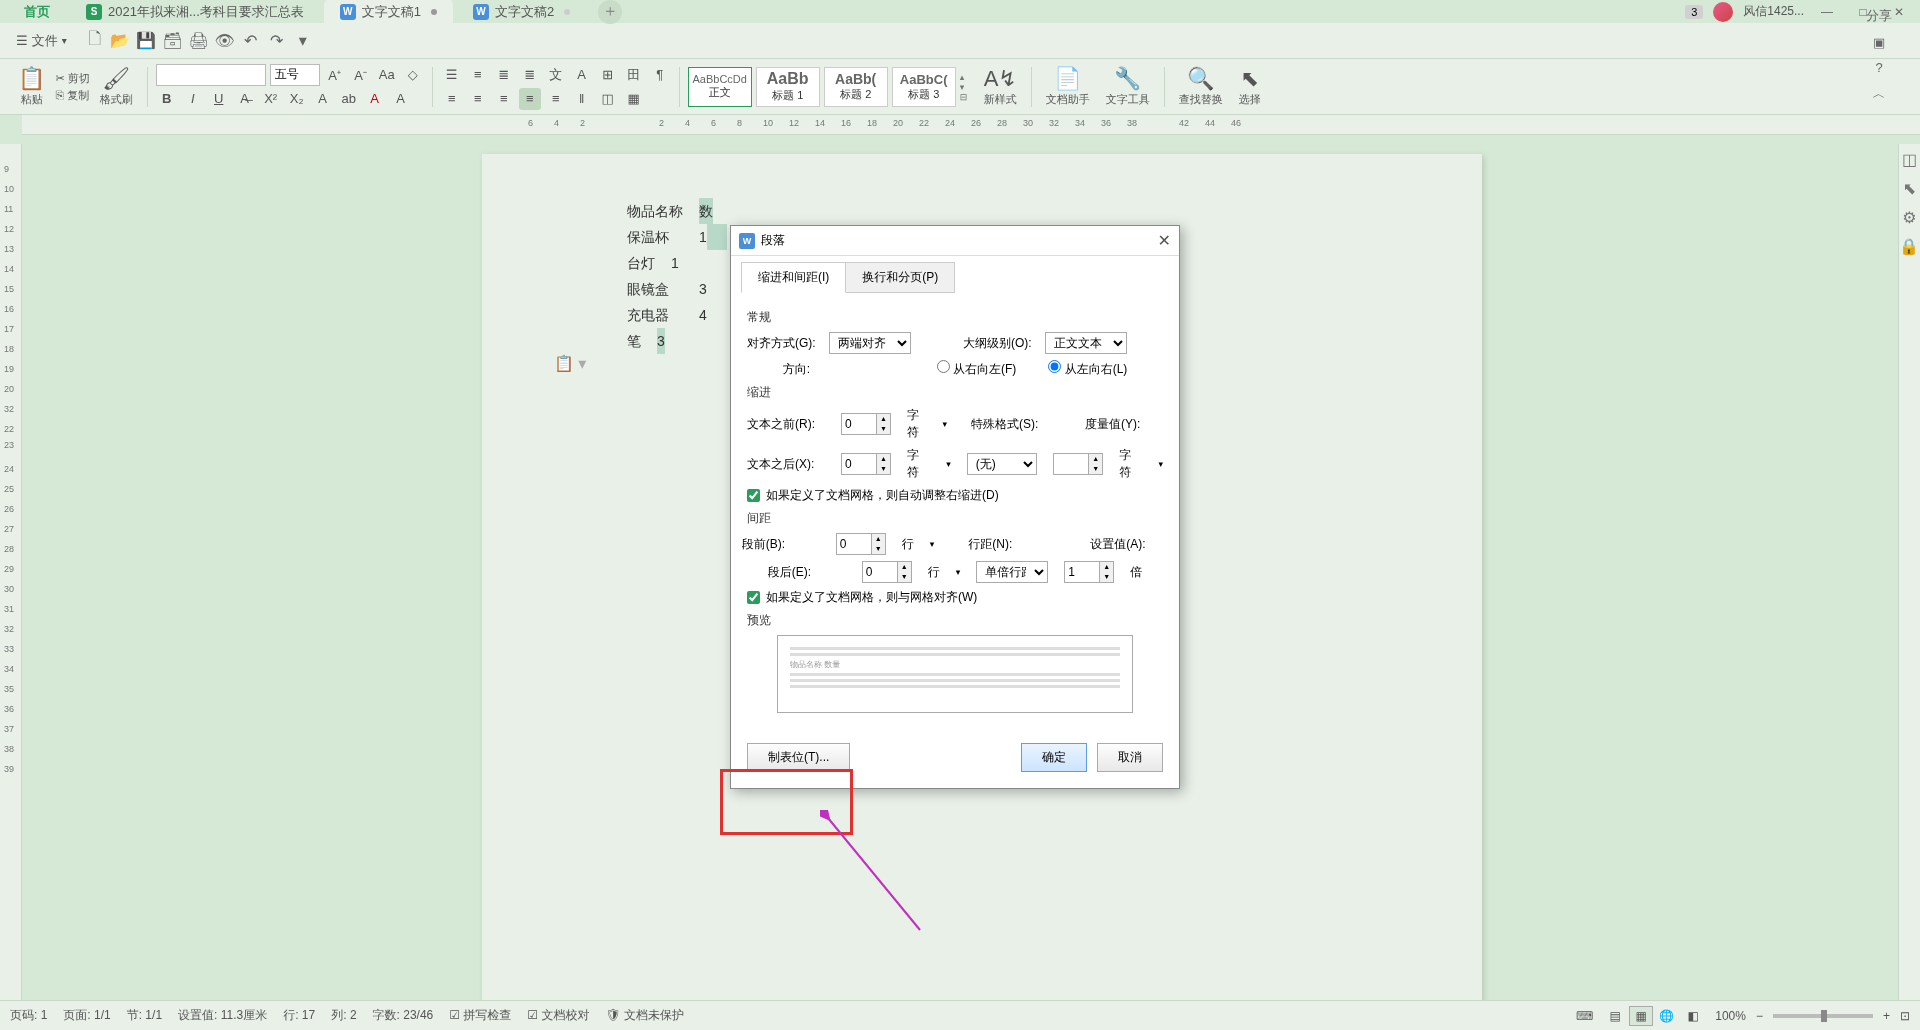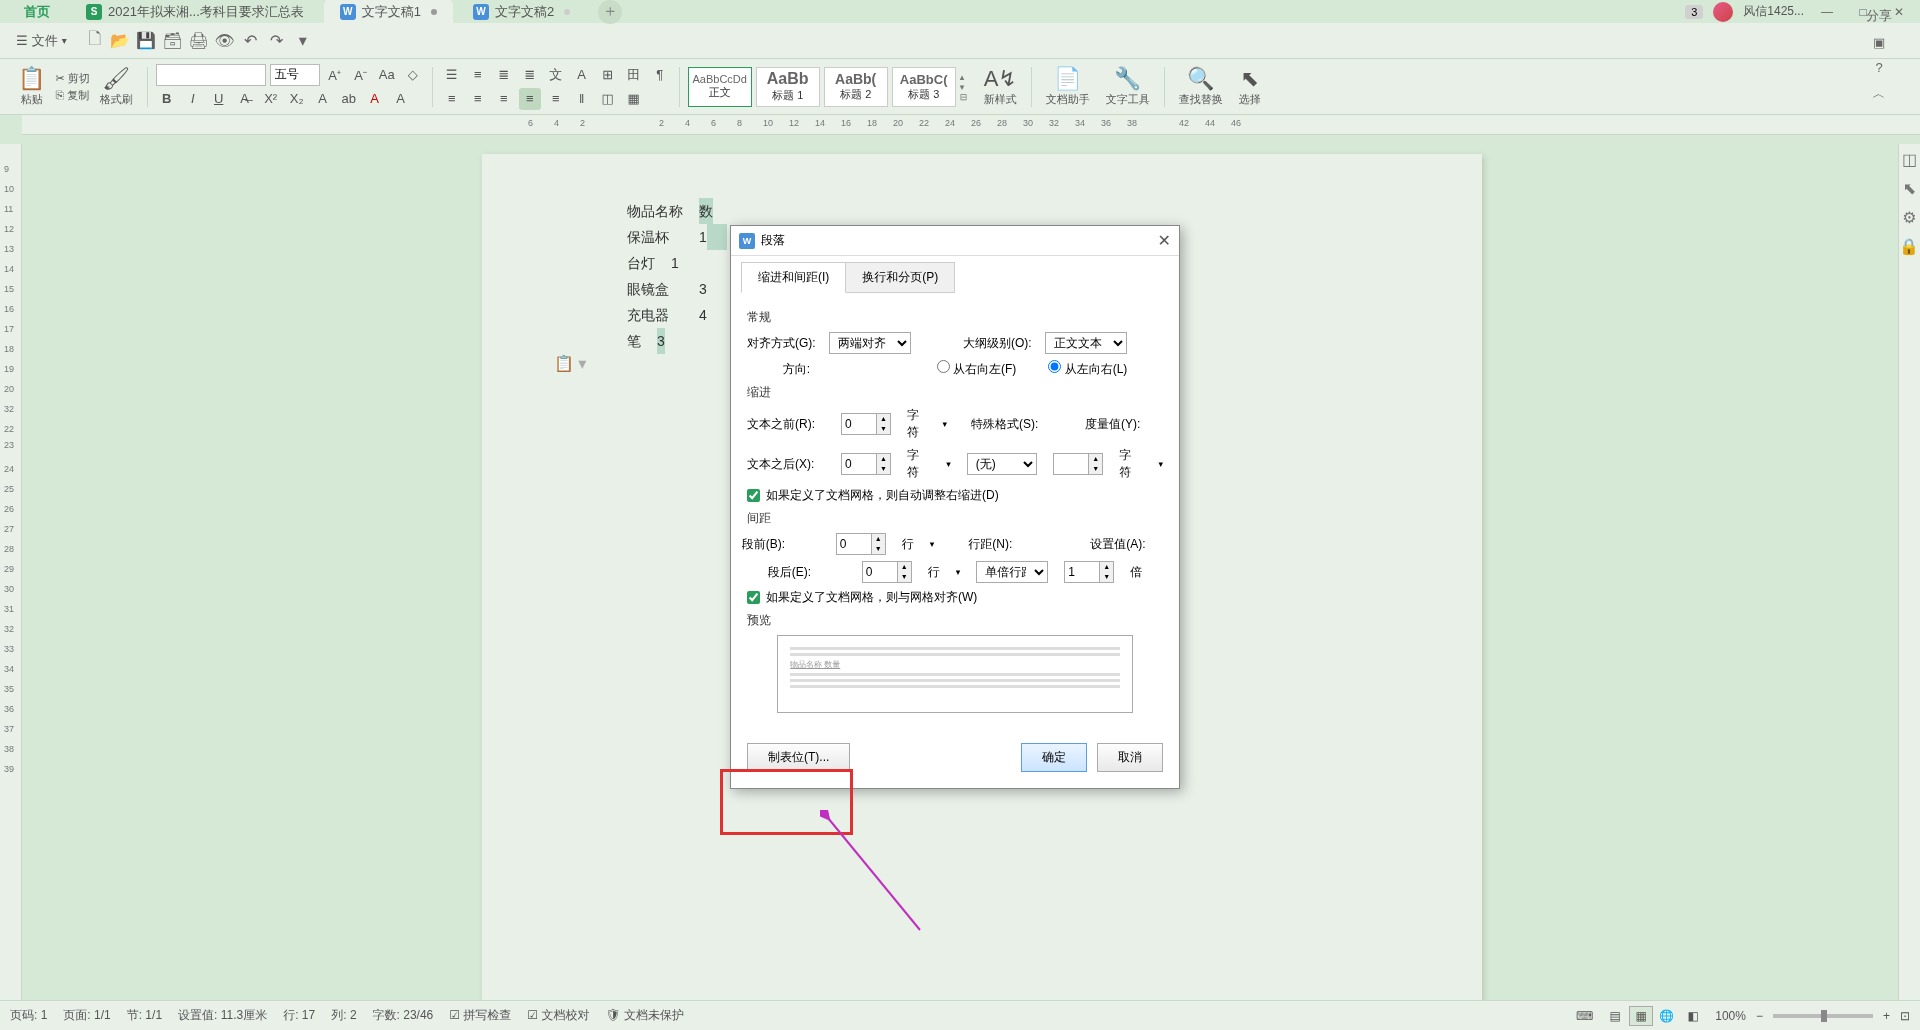--- a/index.html
+++ b/index.html
@@ -81,21 +81,21 @@
 .combo.w80 { width: 82px; }
 .combo.w70 { width: 72px; }
 .spinner { display: flex; }
 .spinner input { width: 36px; height: 22px; border: 1px solid #aaa; padding: 1px 3px; font-size: 12px; }
 .spinner .arrows { width: 14px; display: flex; flex-direction: column; border: 1px solid #aaa; border-left: none; }
 .spinner .arrows span { flex: 1; font-size: 7px; text-align: center; line-height: 9px; background: #f0f0f0; cursor: pointer; }
 .chk-row { display: flex; align-items: center; gap: 6px; margin: 6px 0; }
 .chk-row input { accent-color: #2a9d5c; }
 .preview-box { border: 1px solid #aaa; height: 78px; margin: 4px 30px 10px; background: #fff; padding: 8px 12px; }
 .preview-box .pline { height: 3px; background: #ddd; margin: 3px 0; }
-.preview-box .ptext { font-size: 8px; color: #999; margin: 2px 0; text-decoration: underline; }
+.preview-box .ptext { font-size: 8px; color: #999; margin: 2px 0; }
 .dialog-footer { display: flex; padding: 10px 16px 16px; gap: 10px; background: #fff; }
 .dlg-btn { padding: 5px 20px; border: 1px solid #aaa; background: linear-gradient(#fdfdfd,#e8e8e8); font-size: 12px; cursor: pointer; }
 .dlg-btn.primary { border: 1px solid #5aa0e0; background: linear-gradient(#eaf4ff,#cce4ff); }
 .highlight-box { position: absolute; border: 3px solid #e03030; pointer-events: none; }
 .arrow-annotation { position: absolute; width: 100px; height: 100px; pointer-events: none; }
 
 
 .statusbar { position: absolute; left: 0; right: 0; bottom: 0; height: 30px; background: #e8f0e8; border-top: 1px solid #c8d8c8; display: flex; align-items: center; padding: 0 10px; font-size: 12px; color: #555; gap: 16px; }
 .statusbar-right { margin-left: auto; display: flex; align-items: center; gap: 10px; }
 .view-btns { display: flex; gap: 2px; }

